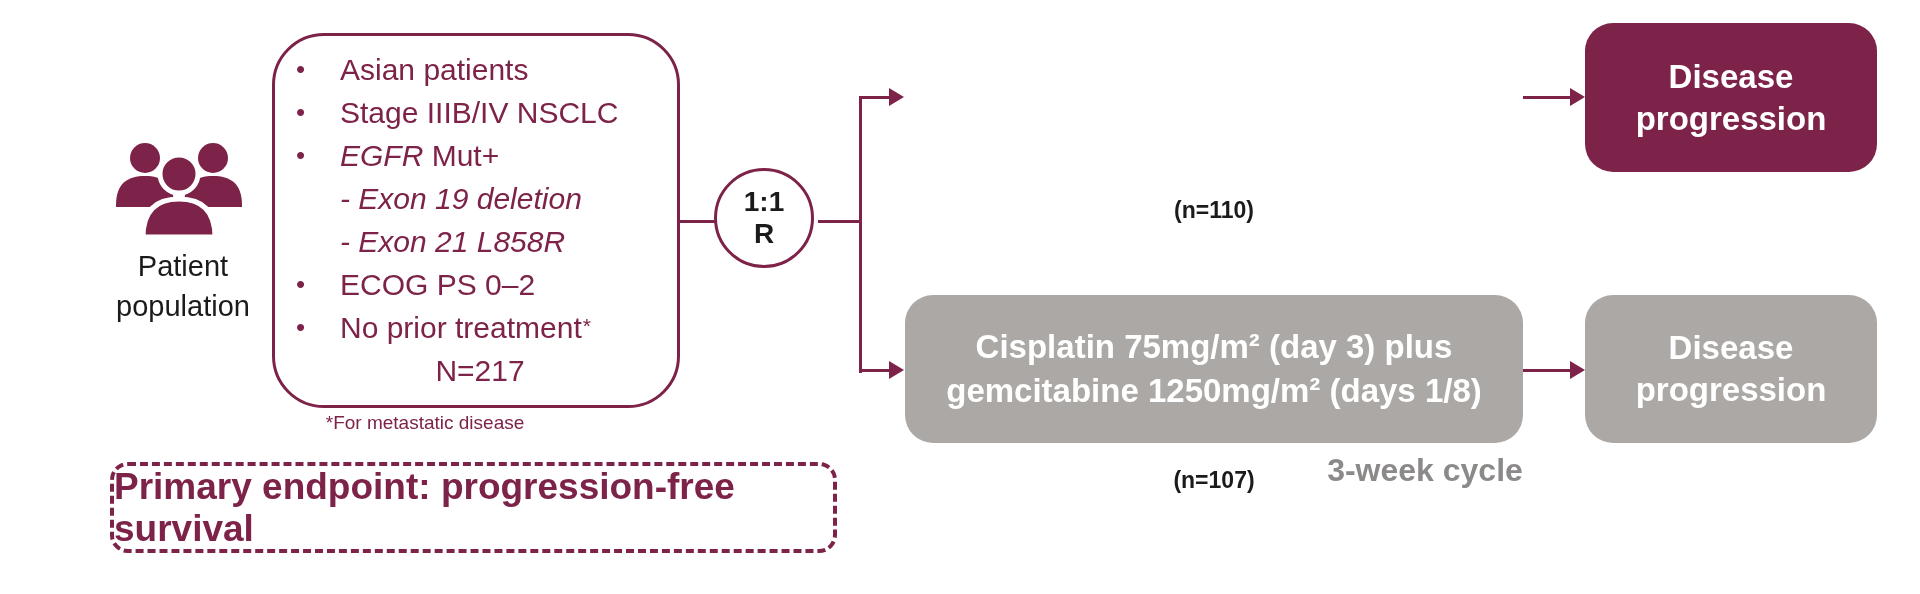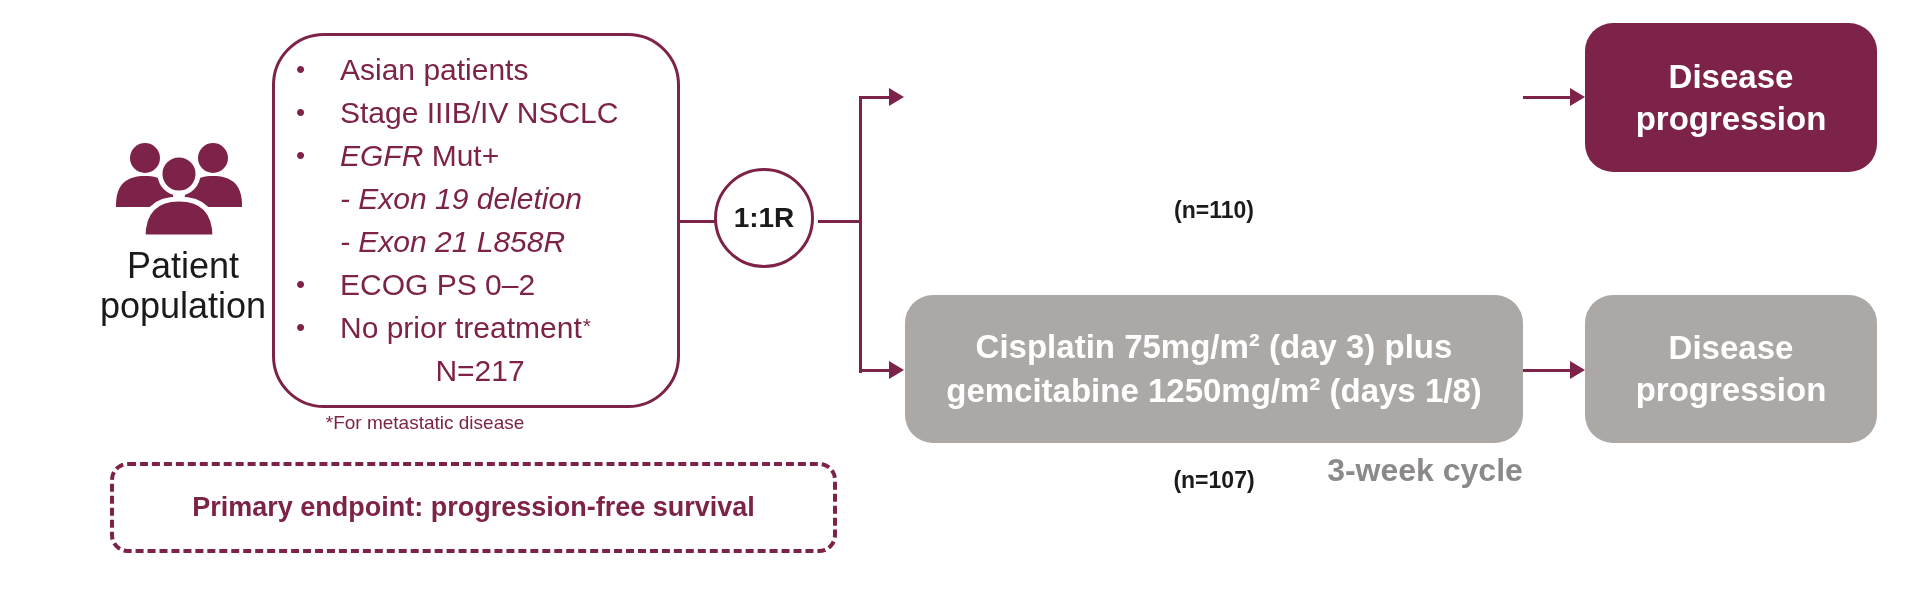--- a/index.html
+++ b/index.html
@@ -9,39 +9,39 @@
     --ink:#1B1B1B;
   }
   *{box-sizing:border-box;}
   html,body{margin:0;padding:0;background:#ffffff;}
   body{font-family:"Liberation Sans", sans-serif;}
   .stage{position:relative;width:1920px;height:594px;background:#fff;overflow:hidden;}
 
   
   .pp-icon{position:absolute;left:112px;top:140px;width:134px;height:100px;}
   .pp-label{position:absolute;left:83px;top:246px;width:200px;text-align:center;
-            color:var(--ink);font-size:36px;line-height:40px;font-weight:400;}
+            color:var(--ink);font-size:29px;line-height:40px;font-weight:400;}
 
   
   .elig-box{position:absolute;left:272px;top:33px;width:408px;height:375px;
             border:3px solid var(--maroon);border-radius:52px;background:#fff;}
   .elig-list{position:absolute;left:296px;top:48px;width:368px;}
   .erow{display:flex;align-items:center;height:43px;font-size:30px;color:var(--maroon);white-space:pre;}
   .erow .bul{width:44px;font-size:26px;}
   .erow.sub{padding-left:44px;font-style:italic;}
   .erow.ncenter{justify-content:center;}
   .it{font-style:italic;}
   .erow sup{font-size:70%;position:relative;top:-2px;left:1px;}
   .footnote{position:absolute;left:240px;top:412px;width:370px;text-align:center;
             color:var(--maroon);font-size:19px;}
 
   
   .rand-circle{position:absolute;left:714px;top:168px;width:100px;height:100px;
                border:3px solid var(--maroon);border-radius:50%;background:#fff;
-               display:flex;flex-direction:row;align-items:center;justify-content:center;
+               display:flex;flex-direction:column;align-items:center;justify-content:center;
                color:var(--ink);font-weight:bold;font-size:28px;line-height:32px;}
 
   
   .hline{position:absolute;height:3px;background:var(--maroon);}
   .vline{position:absolute;width:3px;background:var(--maroon);}
   .ahead{position:absolute;width:0;height:0;border-top:9px solid transparent;
          border-bottom:9px solid transparent;border-left:15px solid var(--maroon);}
 
   
   .armbox{position:absolute;border-radius:28px;display:flex;flex-direction:column;
@@ -58,21 +58,21 @@
           font-weight:bold;font-size:23px;line-height:40px;}
   .n-top{left:1064px;top:190px;}
   .n-bottom{left:1064px;top:460px;}
   .cycle-note{position:absolute;left:1300px;top:452px;width:250px;text-align:center;
               color:var(--gray-note);font-weight:bold;font-size:32px;}
 
   
   .endpoint-box{position:absolute;left:110px;top:462px;width:727px;height:91px;
                 border:4px dashed var(--maroon);border-radius:18px;
                 display:flex;align-items:center;justify-content:center;}
-  .endpoint-box span{color:var(--maroon);font-weight:bold;font-size:27px;}
+  .endpoint-box span{color:var(--maroon);font-weight:bold;font-size:37px;}
 </style>
 </head>
 <body>
 
 <div class="stage">
 
   <svg class="pp-icon" viewBox="0 0 134 98" aria-hidden="true">
     <g fill="#7D2248">
       <circle cx="33" cy="17" r="15"></circle>
       <path d="M4,64 C4,42 16,35 33,35 C50,35 62,42 62,64 L62,66 L4,66 Z"></path>

